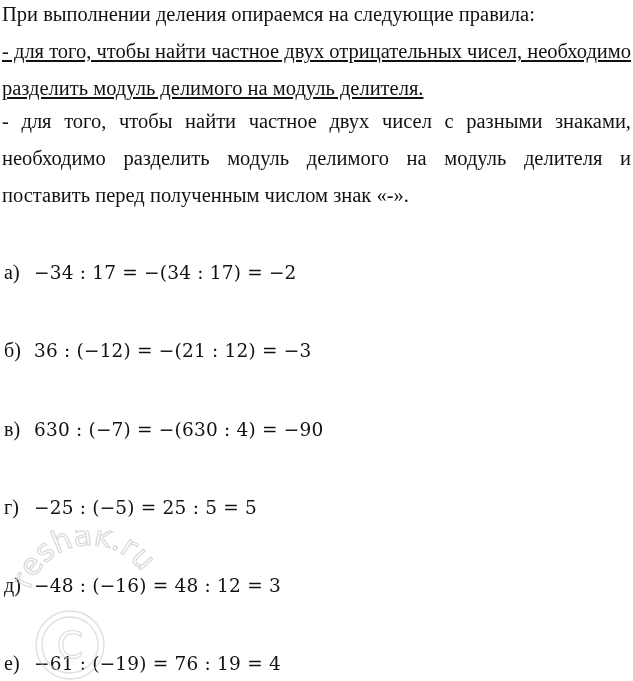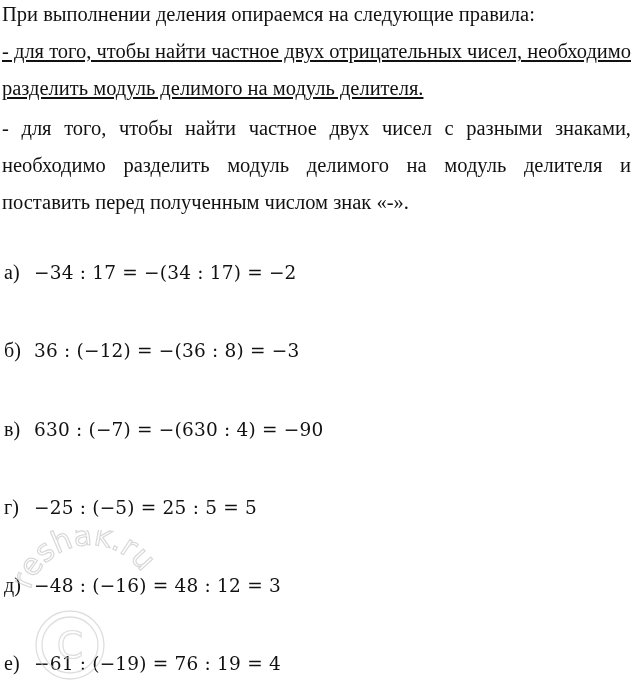--- a/index.html
+++ b/index.html
@@ -9,21 +9,21 @@
       font-family: "Liberation Serif", serif;
     }
     .para {
       position: absolute; left: 2px; width: 629px;
       font-size: 20.5px; line-height: 37px;
       text-align: justify; margin: 0;
     }
     .para.last { text-align-last: left; }
     #p0 { top: -4px; }
     #p1 { top: 33px; text-decoration: underline; }
-    #p2 { top: 110px; }
+    #p2 { top: 103px; }
     .eq {
       position: absolute; left: 4px; height: 30px; line-height: 21px;
       white-space: nowrap; font-size: 20px;
     }
     .eq .label {
       font-family: "Liberation Serif", serif; font-size: 20px;
       display: inline-block; width: 30px;
     }
     .eq .expr {
       font-family: "DejaVu Serif", serif; font-size: 18.5px;
@@ -38,21 +38,21 @@
 <body>
 
 <p id="p0" class="para last">При выполнении деления опираемся на следующие правила:</p>
 <p id="p1" class="para last">- для того, чтобы найти частное двух отрицательных чисел, необходимо разделить модуль делимого на модуль делителя.</p>
 <p id="p2" class="para last">- для того, чтобы найти частное двух чисел с разными знаками, необходимо разделить модуль делимого на модуль делителя и поставить перед полученным числом знак «-».</p>
 
 <div class="eq" style="top:262px">
   <span class="label">а)</span><span class="expr">−34 : 17 = −(34 : 17) = −2</span>
 </div>
 <div class="eq" style="top:340px">
-  <span class="label">б)</span><span class="expr">36 : (−12) = −(36 : 8) = −3</span>
+  <span class="label">б)</span><span class="expr">36 : (−12) = −(21 : 12) = −3</span>
 </div>
 <div class="eq" style="top:419px">
   <span class="label">в)</span><span class="expr">630 : (−7) = −(630 : 4) = −90</span>
 </div>
 <div class="eq" style="top:497px">
   <span class="label">г)</span><span class="expr">−25 : (−5) = 25 : 5 = 5</span>
 </div>
 <div class="eq" style="top:575px">
   <span class="label">д)</span><span class="expr">−48 : (−16) = 48 : 12 = 3</span>
 </div>

